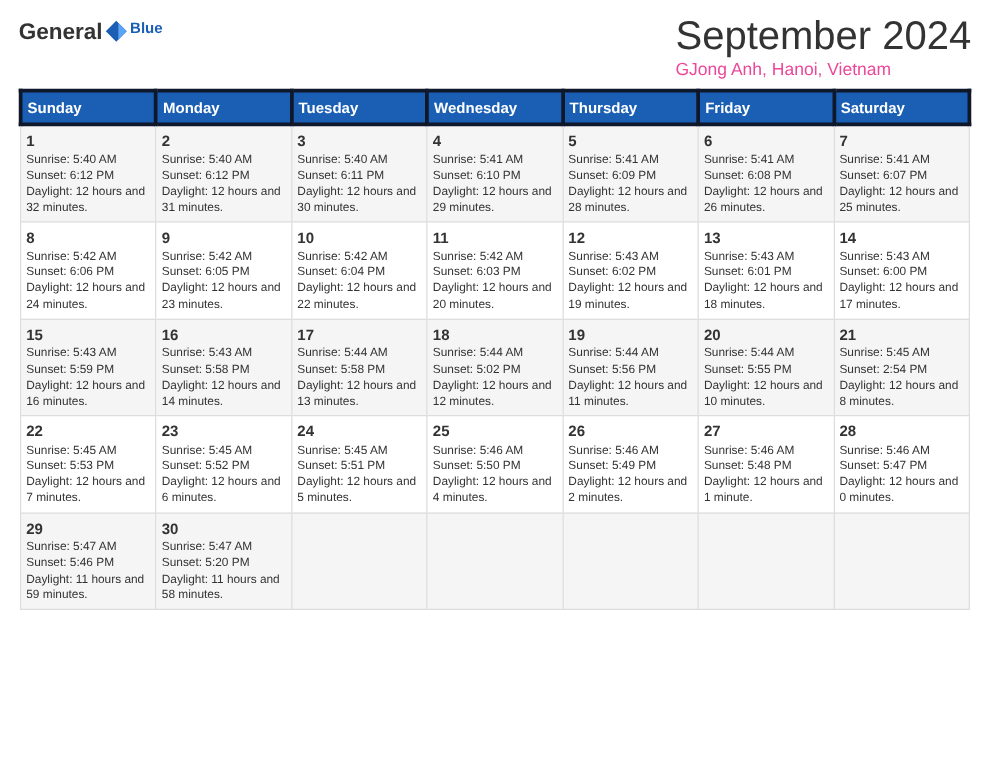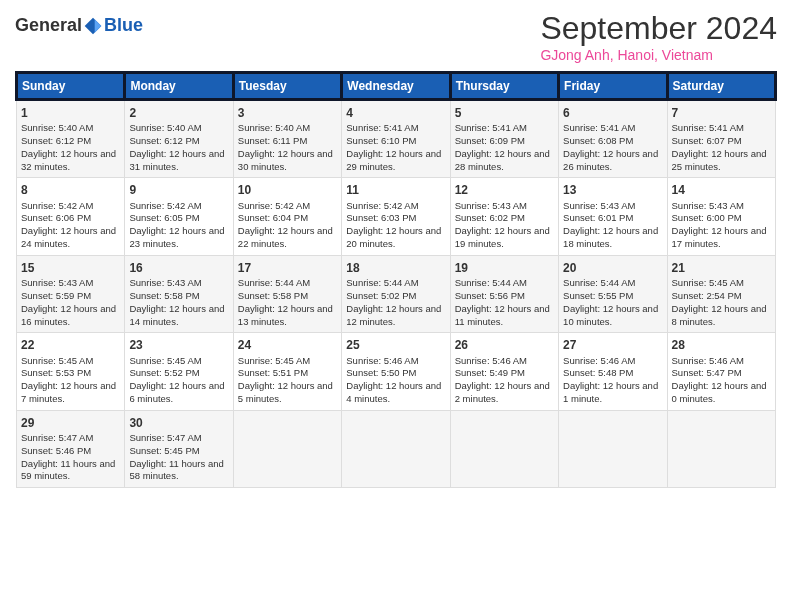--- a/index.html
+++ b/index.html
@@ -21,21 +21,20 @@
       margin-bottom: 8px;
     }
     .logo {
       display: flex;
       flex-direction: column;
       align-items: flex-start;
       margin-top: 5px;
     }
     .logo-text {
       display: flex;
-      align-items: center;
     }
     .logo-icon {
       width: 20px;
       height: 20px;
       margin-left: 2px;
     }
     .title-area {
       text-align: left;
     }
     .month-title {
@@ -95,21 +94,21 @@
 
 <div class="container">
   <div class="header-area">
     <div class="logo">
       <div class="logo-text">
         <span style="font-size:18px;font-weight:bold;color:#333;">General</span>
         <svg class="logo-icon" viewBox="0 0 24 24" style="margin:0 1px;">
           <polygon points="12,2 22,12 12,22 2,12" fill="#1a5fb4"></polygon>
           <polygon points="14,4 22,12 14,20" fill="#5ba3f5"></polygon>
         </svg>
-        <span style="font-size:18px;font-weight:bold;color:#1a5fb4;">Blue</span>
+        <span style="font-size:12px;font-weight:bold;color:#1a5fb4;">Blue</span>
       </div>
     </div>
     <div class="title-area">
       <div class="month-title">September 2024</div>
       <div class="subtitle">GJong Anh, Hanoi, Vietnam</div>
     </div>
   </div>
 
   <table>
     <thead>
@@ -155,21 +154,21 @@
           <td><span class="day-number">22</span><span>Sunrise: 5:45 AM</span><br><span>Sunset: 5:53 PM</span><br><span>Daylight: 12 hours and 7 minutes.</span></td>
           <td><span class="day-number">23</span><span>Sunrise: 5:45 AM</span><br><span>Sunset: 5:52 PM</span><br><span>Daylight: 12 hours and 6 minutes.</span></td>
           <td><span class="day-number">24</span><span>Sunrise: 5:45 AM</span><br><span>Sunset: 5:51 PM</span><br><span>Daylight: 12 hours and 5 minutes.</span></td>
           <td><span class="day-number">25</span><span>Sunrise: 5:46 AM</span><br><span>Sunset: 5:50 PM</span><br><span>Daylight: 12 hours and 4 minutes.</span></td>
           <td><span class="day-number">26</span><span>Sunrise: 5:46 AM</span><br><span>Sunset: 5:49 PM</span><br><span>Daylight: 12 hours and 2 minutes.</span></td>
           <td><span class="day-number">27</span><span>Sunrise: 5:46 AM</span><br><span>Sunset: 5:48 PM</span><br><span>Daylight: 12 hours and 1 minute.</span></td>
           <td><span class="day-number">28</span><span>Sunrise: 5:46 AM</span><br><span>Sunset: 5:47 PM</span><br><span>Daylight: 12 hours and 0 minutes.</span></td>
         </tr>
         <tr>
           <td><span class="day-number">29</span><span>Sunrise: 5:47 AM</span><br><span>Sunset: 5:46 PM</span><br><span>Daylight: 11 hours and 59 minutes.</span></td>
-          <td><span class="day-number">30</span><span>Sunrise: 5:47 AM</span><br><span>Sunset: 5:45 PM</span><br><span>Daylight: 11 hours and 58 minutes.</span></td>
+          <td><span class="day-number">30</span><span>Sunrise: 5:47 AM</span><br><span>Sunset: 5:20 PM</span><br><span>Daylight: 11 hours and 58 minutes.</span></td>
           <td class="cell-empty"></td>
           <td class="cell-empty"></td>
           <td class="cell-empty"></td>
           <td class="cell-empty"></td>
           <td class="cell-empty"></td>
         </tr>
       </tbody>
   </table>
 </div>
 

